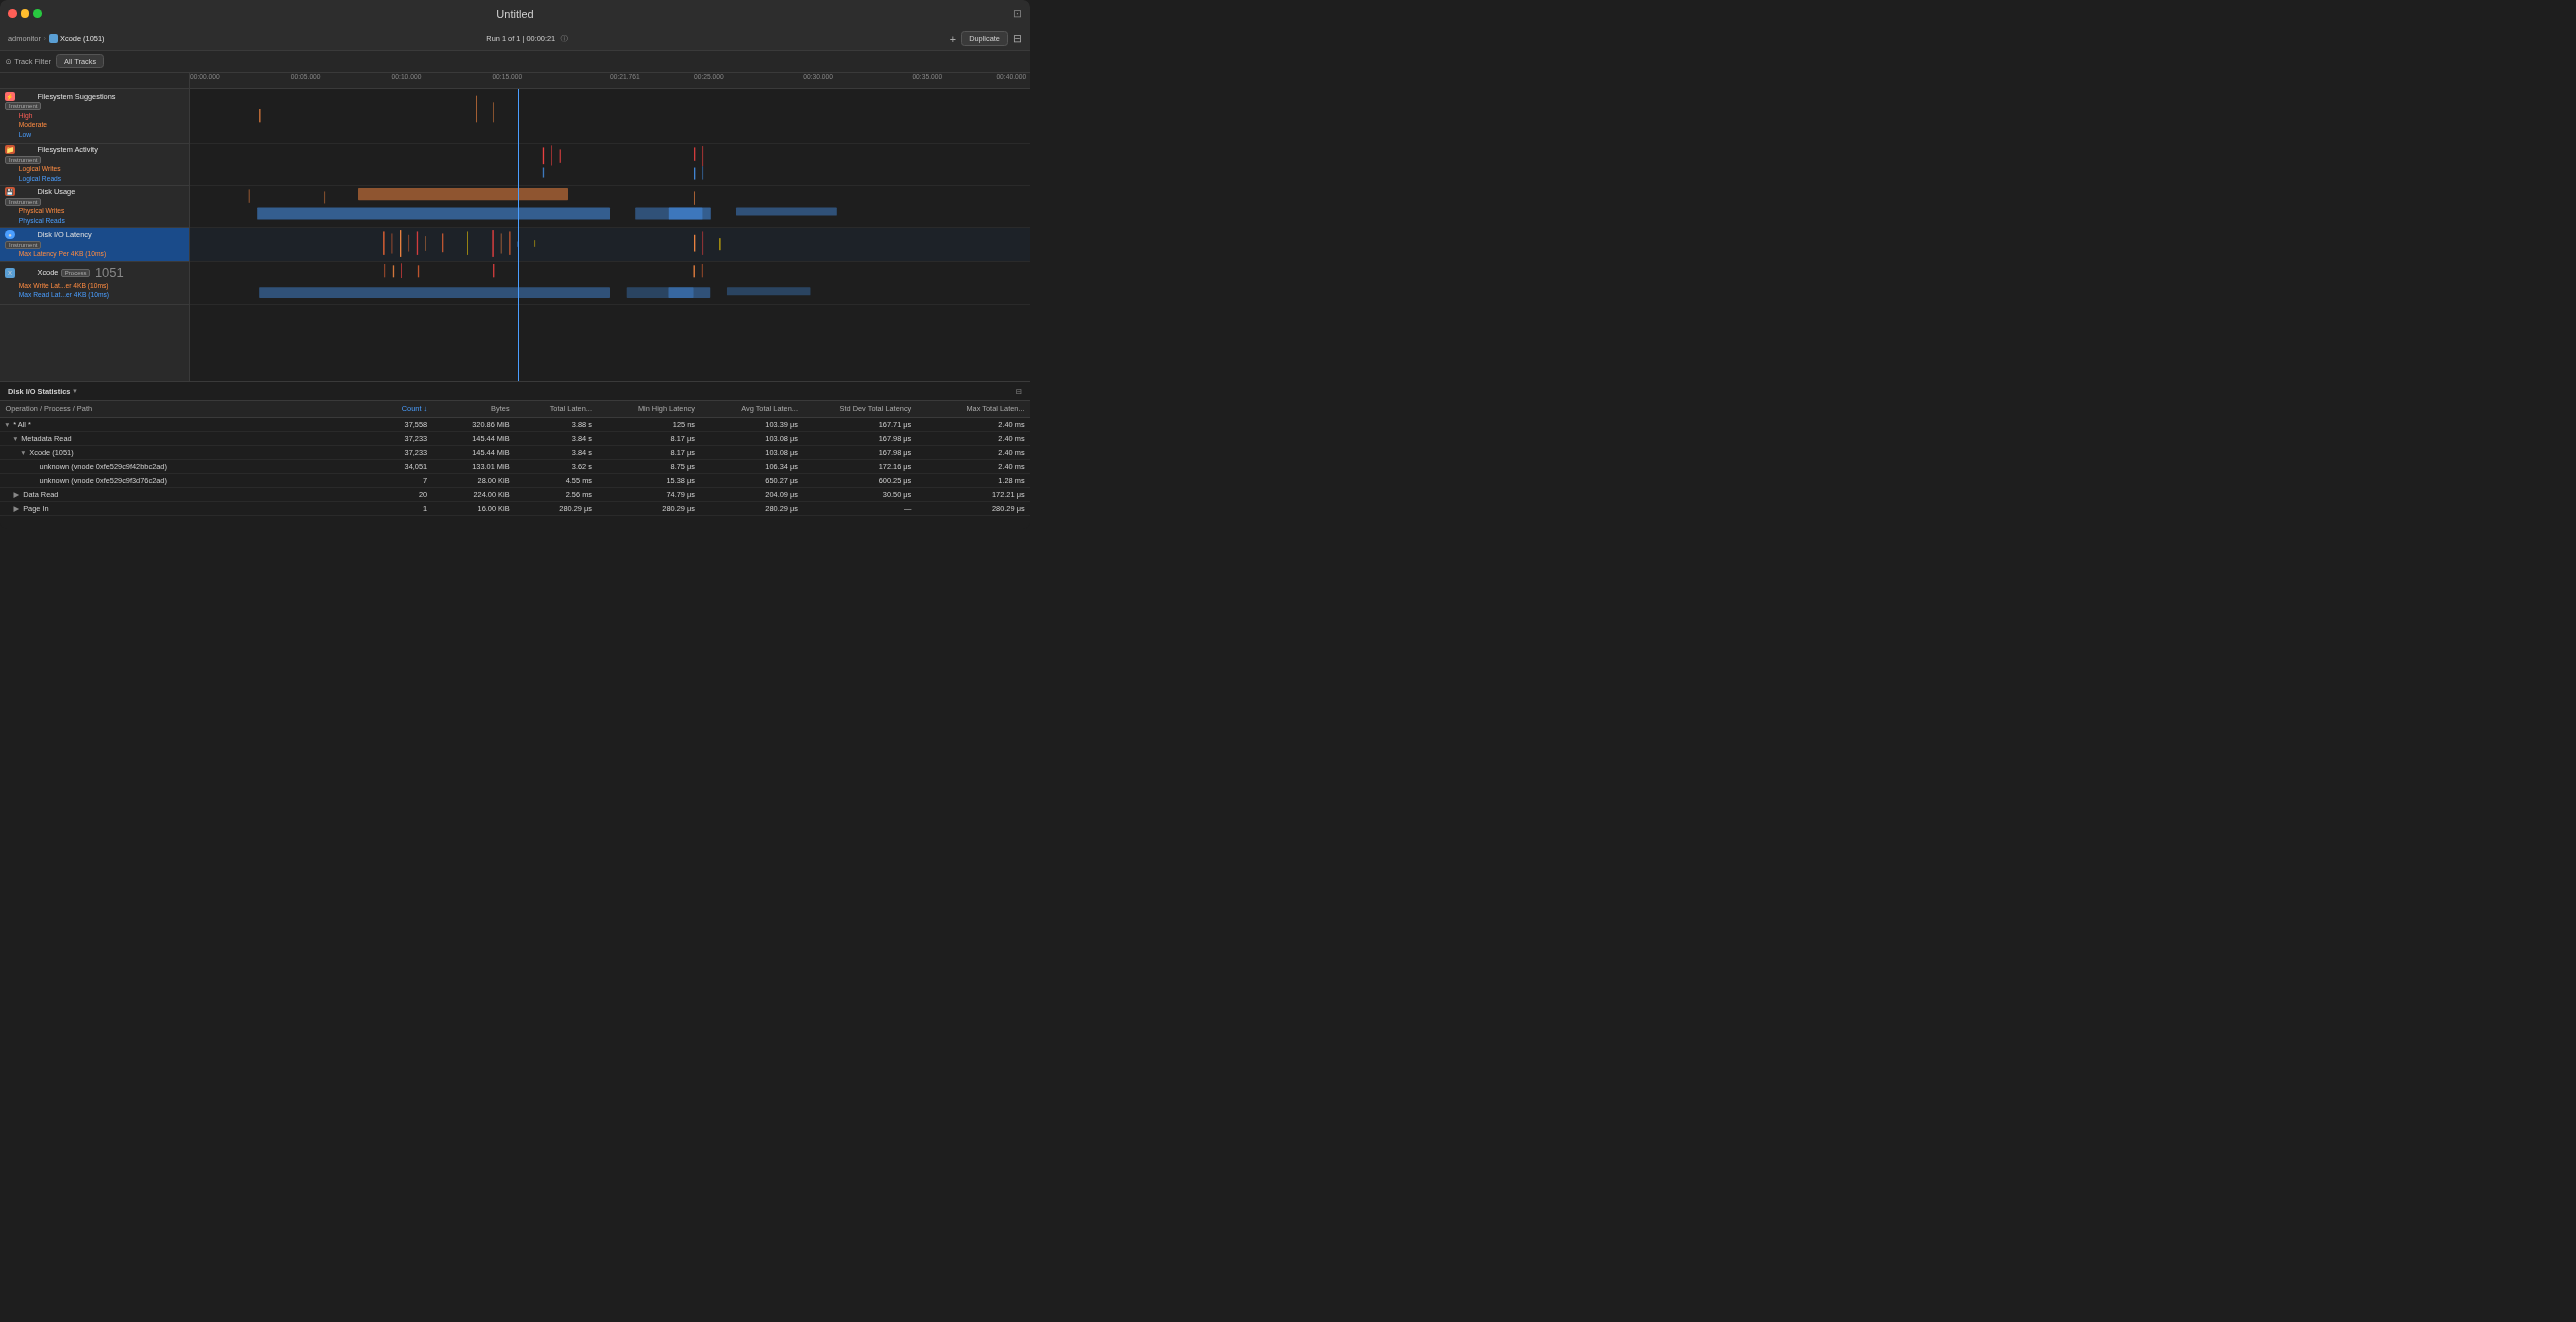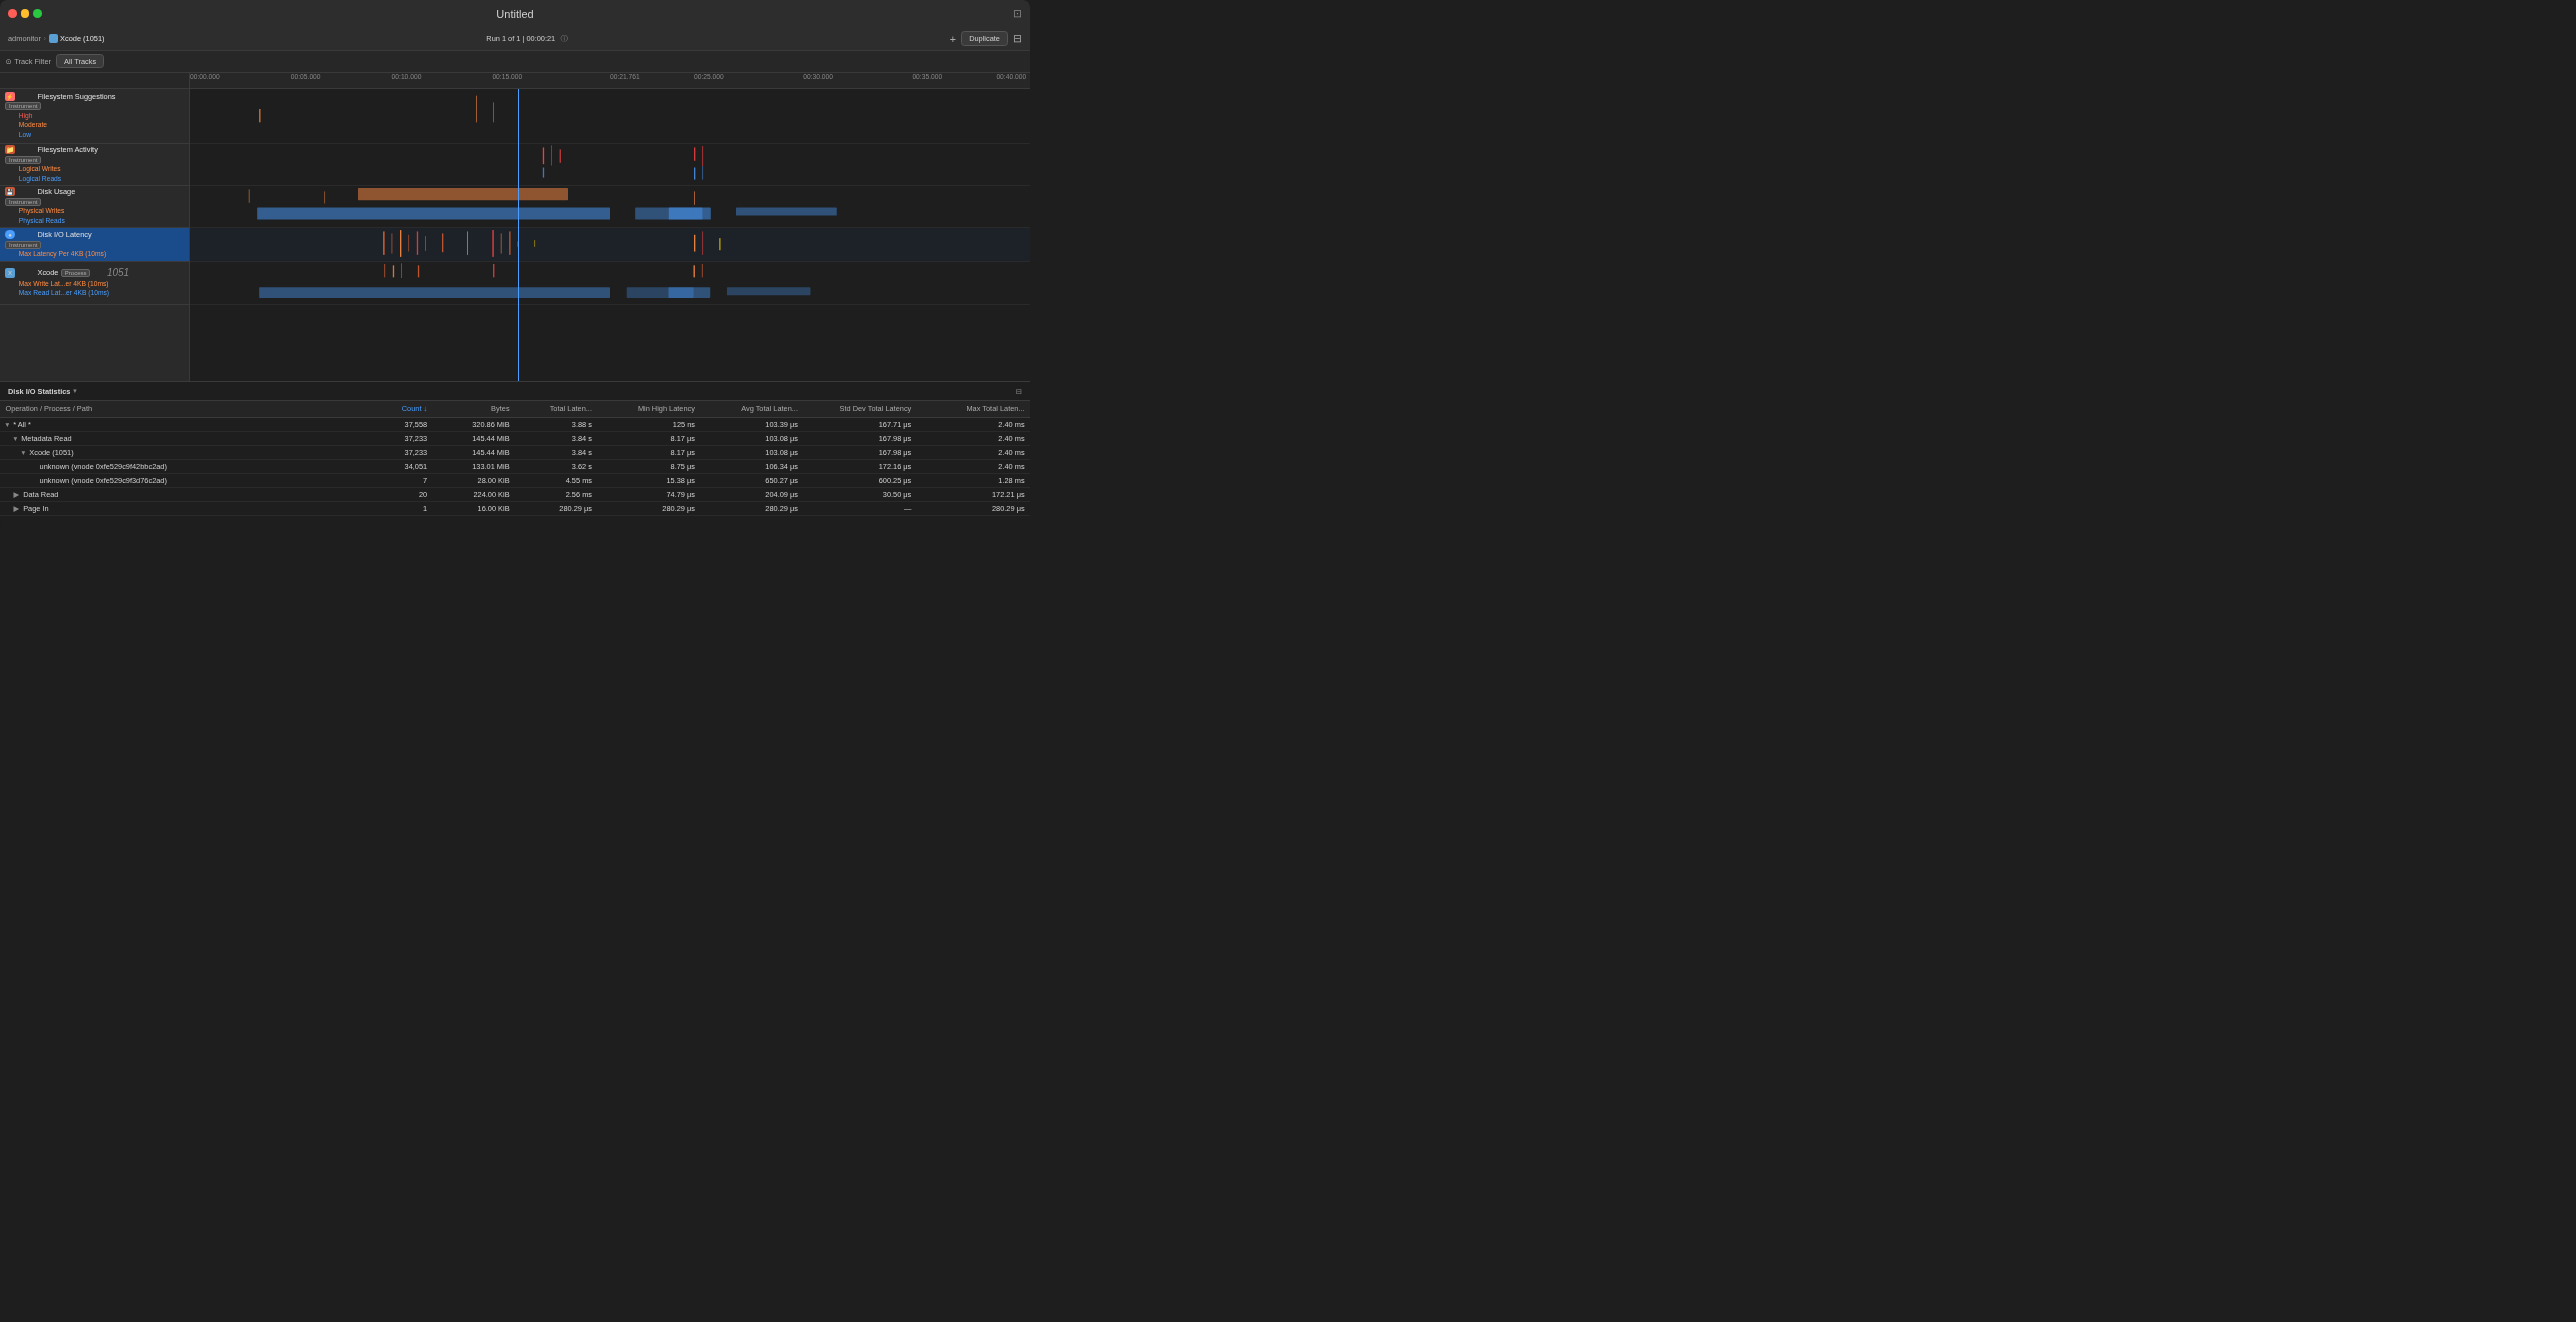--- a/index.html
+++ b/index.html
@@ -423,21 +423,21 @@
           <div class="track-sublabels">
             <div class="track-sublabel sublabel-orange">Max Latency Per 4KB (10ms)</div>
           </div>
         </div>
 
         <div class="track-label" style="height:43px;">
           <div class="track-label-header">
             <div class="track-icon" style="background:#5a9fd4;">X</div>
             <span class="track-name">Xcode</span>
             <span class="process-badge">Process</span>
-            <span style="color:#888; font-size:10px; margin-left:14px;font-style:italic;">1051</span>
+            <span style="color:#888; font-size:13px; margin-left:2px;">1051</span>
           </div>
           <div class="track-sublabels">
             <div class="track-sublabel sublabel-orange">Max Write Lat...er 4KB (10ms)</div>
             <div class="track-sublabel sublabel-blue">Max Read Lat...er 4KB (10ms)</div>
           </div>
         </div>
 
       </div>
 
       <div style="flex:1; position:relative; overflow:hidden; background:#1e1e1e;">

